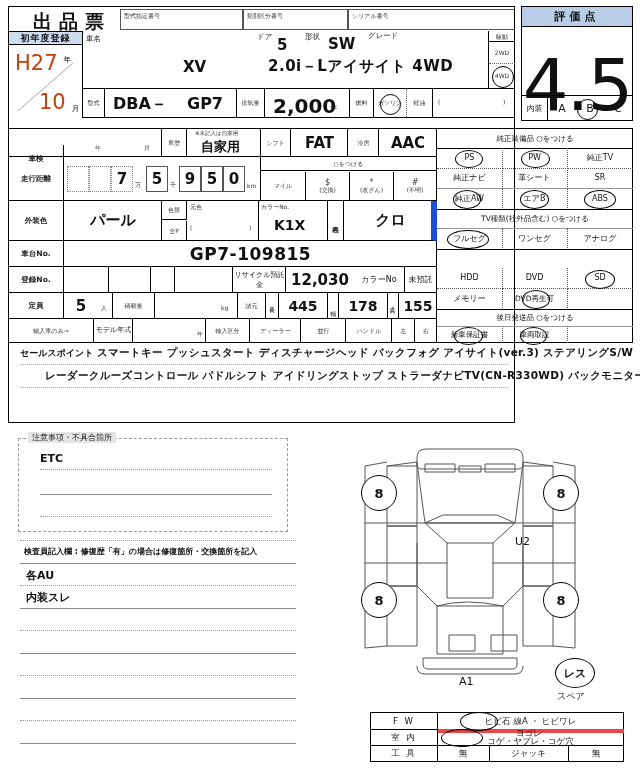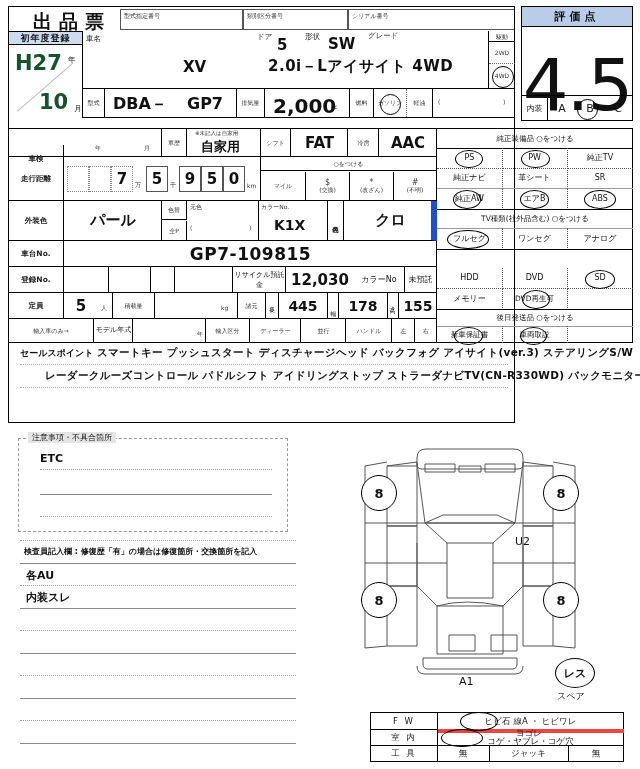--- a/index.html
+++ b/index.html
@@ -3,21 +3,21 @@
 <meta charset="utf-8">
 <style>
   html,body{margin:0;padding:0;background:#fff;}
   body{font-family:"DejaVu Sans","Liberation Sans",sans-serif;color:#111;}
   #sheet{position:relative;width:640px;height:769px;background:#fff;overflow:hidden;}
 
   .abs{position:absolute;box-sizing:border-box;}
   .bx{position:absolute;box-sizing:border-box;border:1px solid #000;}
   .lbl{font-size:7.5px;color:#222;line-height:1;}
   .lblsm{font-size:6px;color:#333;line-height:1;}
-  .val{font-size:15px;font-weight:bold;color:#14532d;}
+  .val{font-size:15px;font-weight:normal;color:#c2410c;}
   .ctr{display:flex;align-items:center;justify-content:center;}
 
   
   #outer{left:8px;top:6px;width:507px;height:417px;border:1.5px solid #000;}
   #ratingbox{left:521px;top:6px;width:112px;height:115px;border:1.5px solid #000;}
 
   .title{font-size:19px;font-weight:bold;letter-spacing:7px;}
 
   .blue{background:#cfdcf0;}
   .bluehdr{background:#b9cde8;}

